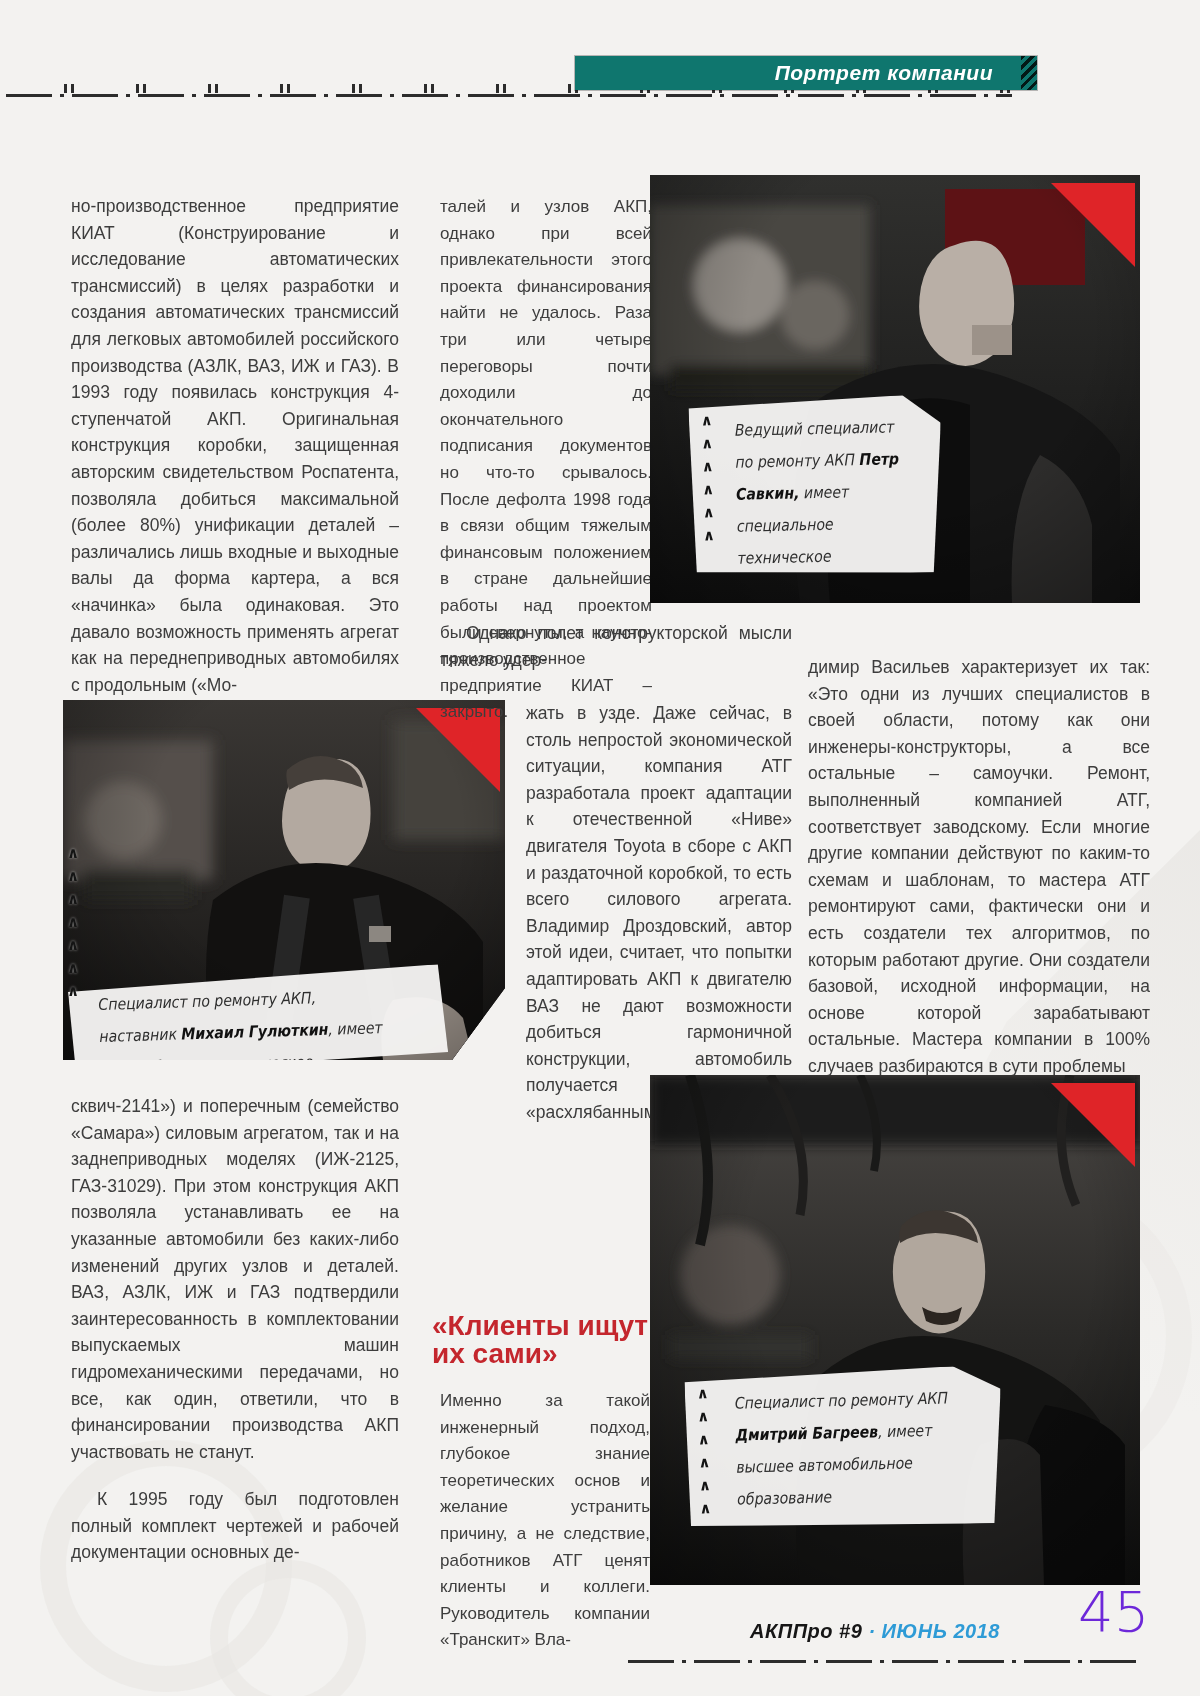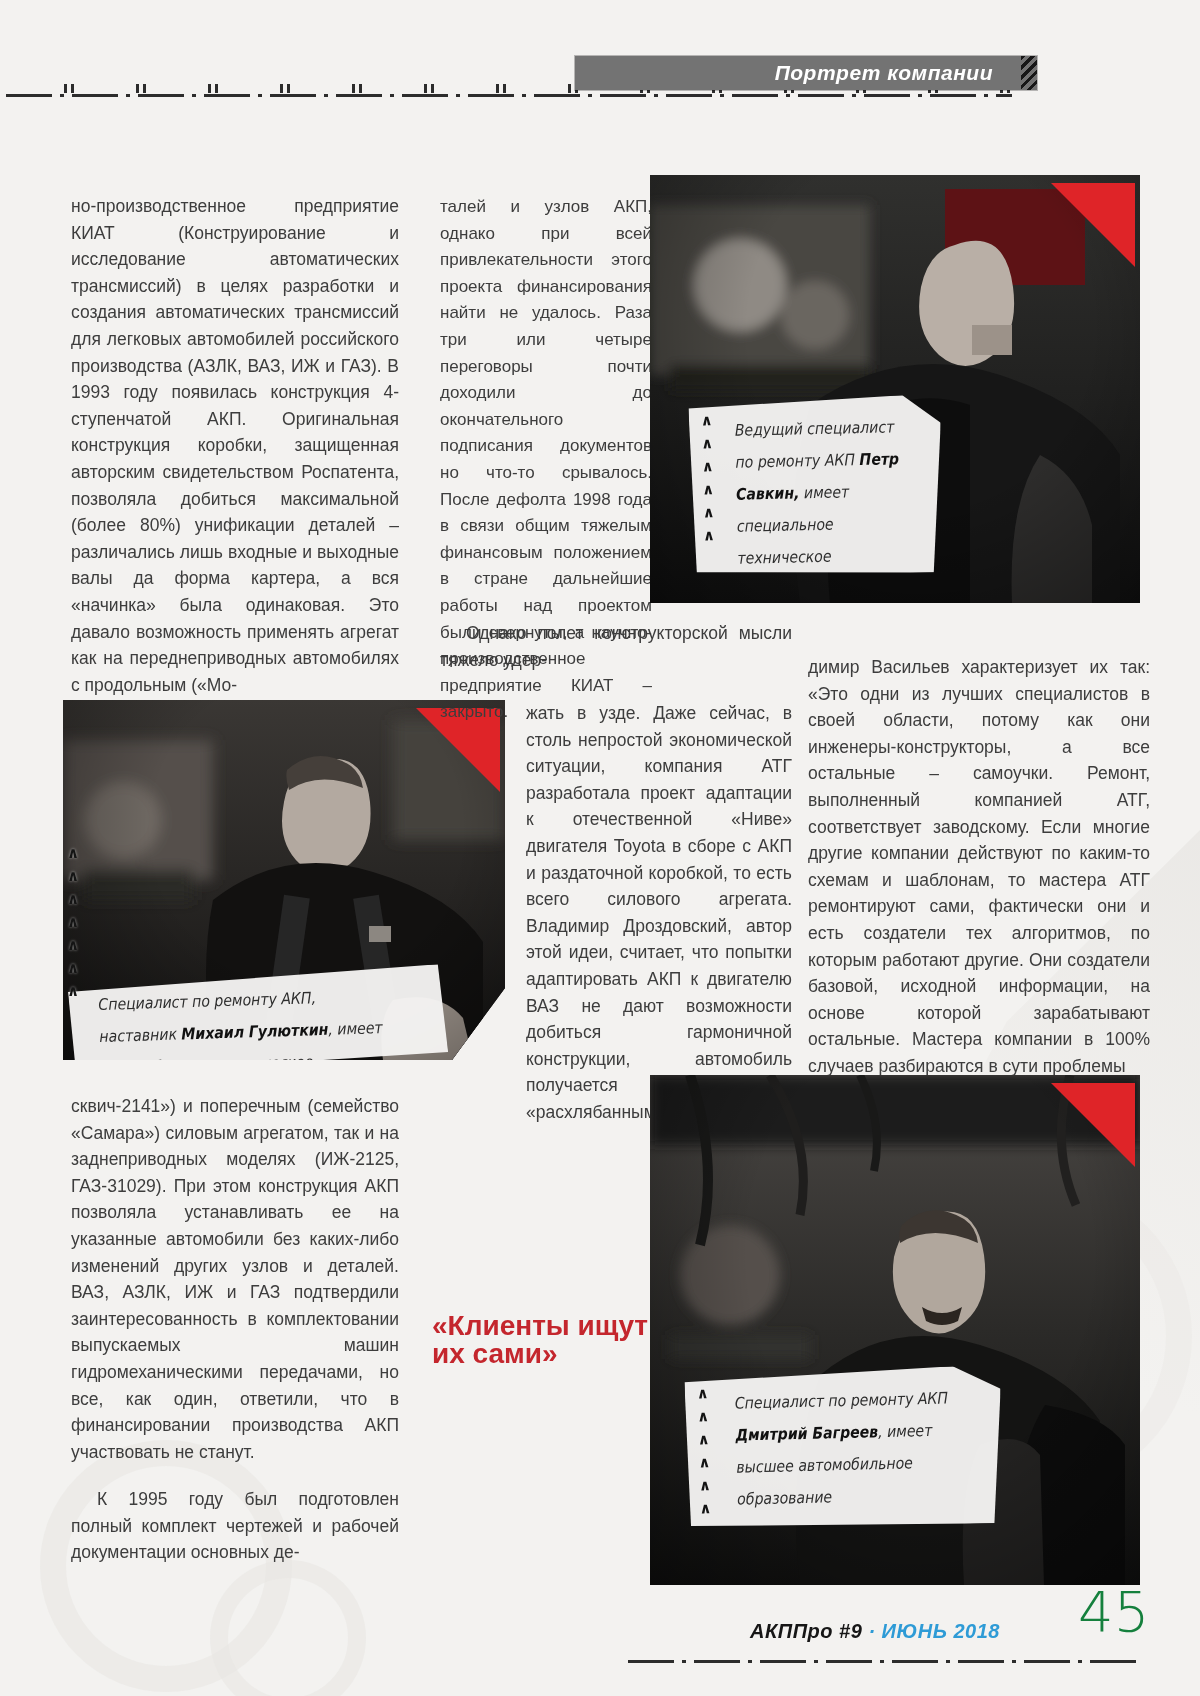--- a/index.html
+++ b/index.html
@@ -53,37 +53,37 @@
   .plate2{left:40px;top:222px;width:252px;height:178px;transform:rotate(-1.2deg);
     clip-path:polygon(0 5%,85% 0,100% 16%,96% 100%,2% 97%);padding:16px 10px 6px 46px;box-sizing:border-box;}
   .plate3{left:36px;top:294px;width:316px;height:158px;transform:rotate(-1.4deg);
     clip-path:polygon(0 6%,85% 0,100% 15%,97% 100%,1% 97%);padding:16px 10px 6px 50px;box-sizing:border-box;}
   .plate .chevrons{left:12px;top:10px;}
   .chevrons.free{left:4px;top:142px;}
   
   .footer-mag{position:absolute;left:600px;top:1620px;width:400px;text-align:right;
     font-size:20px;font-weight:bold;font-style:italic;color:#161616;letter-spacing:.5px;}
   .footer-page{position:absolute;left:1078px;top:1584px;font-size:56px;line-height:56px;
-    font-weight:200;color:#15803d;font-family:"DejaVu Sans",sans-serif;}
+    font-weight:200;color:#6d28d9;font-family:"DejaVu Sans",sans-serif;}
   .footer-rule{position:absolute;left:628px;top:1660px;width:512px;height:3px;
     background:repeating-linear-gradient(90deg,#2c2c2c 0 46px,transparent 46px 54px,#2c2c2c 54px 58px,transparent 58px 66px);}
 </style>
 </head>
 <body>
 
 <div class="page">
 
   <div class="wm-band"></div>
   <div class="wm-gear g1"></div>
   <div class="wm-gear g2"></div>
   <div class="wm-gear g3"></div>
 
   <div class="rule-ticks"></div>
   <div class="rule-line"></div>
-  <div class="banner" style="background:#737373">
+  <div class="banner" style="background:#0f766e">
     <span class="banner-label">Портрет компании</span>
   </div>
 
   <p class="txt" style="left:63px;top:185px;width:328px;height:512px;">но-производственное предприятие КИАТ (Конструирование и исследование автоматических трансмиссий) в целях разработки и создания автоматических трансмиссий для легковых автомобилей российского производства (АЗЛК, ВАЗ, ИЖ и ГАЗ). В 1993 году появилась конструкция 4-ступенчатой АКП. Оригинальная конструкция коробки, защищенная авторским свидетельством Роспатента, позволяла добиться максимальной (более 80%) унификации деталей – различались лишь входные и выходные валы да форма картера, а вся «начинка» была одинаковая. Это давало возможность применять агрегат как на переднеприводных автомобилях с продольным («Мо-</p>
 
   <div class="photo" style="left:63px;top:700px;width:442px;height:360px;clip-path:polygon(0 0,100% 0,100% 80%,88% 100%,0 100%);">
     <svg width="442" height="360" viewBox="0 0 442 360">
       <defs>
         <linearGradient id="bg1" x1="0" y1="0" x2="0" y2="1">
           <stop offset="0" stop-color="#3a3734"></stop>
@@ -126,20 +126,21 @@
     </div>
   </div>
 
   <p class="txt" style="left:63px;top:1085px;width:328px;height:360px;">сквич-2141») и поперечным (семейство «Самара») силовым агрегатом, так и на заднеприводных моделях (ИЖ-2125, ГАЗ-31029). При этом конструкция АКП позволяла устанавливать ее на указанные автомобили без каких-либо изменений других узлов и деталей. ВАЗ, АЗЛК, ИЖ и ГАЗ подтвердили заинтересованность в комплектовании выпускаемых машин гидромеханическими передачами, но все, как один, ответили, что в финансировании производства АКП участвовать не станут.</p>
   <p class="txt indent" style="left:63px;top:1478px;width:328px;height:90px;">К 1995 году был подготовлен полный комплект чертежей и рабочей документации основных де-</p>
 
   <p class="txt small" style="left:432px;top:186px;width:212px;height:428px;">талей и узлов АКП, однако при всей привлекательности этого проекта финансирования найти не удалось. Раза три или четыре переговоры почти доходили до окончательного подписания документов но что-то срывалось. После дефолта 1998 года в связи общим тяжелым финансовым положением в стране дальнейшие работы над проектом были свернуты, а научно-производственное предприятие КИАТ – закрыто.</p>
   <p class="txt indent" style="left:432px;top:612px;width:352px;height:56px;">Однако полет конструкторской мысли тяжело удер-</p>
   <p class="txt" style="left:518px;top:692px;width:266px;height:396px;">жать в узде. Даже сейчас, в столь непростой экономической ситуации, компания АТГ разработала проект адаптации к отечественной «Ниве» двигателя Toyota в сборе с АКП и раздаточной коробкой, то есть всего силового агрегата. Владимир Дроздовский, автор этой идеи, считает, что попытки адаптировать АКП к двигателю ВАЗ не дают возможности добиться гармоничной конструкции, автомобиль получается каким-то «расхлябанным». Уже по-</p>
   <h2 class="subhead" style="left:432px;top:1312px;width:220px;color:#c4262d;">«Клиенты ищут их сами»</h2>
+  <p class="txt small" style="left:432px;top:1380px;width:210px;height:272px;">Именно за такой инженерный подход, глубокое знание теоретических основ и желание устранить причину, а не следствие, работников АТГ ценят клиенты и коллеги. Руководитель компании «Транскит» Вла-</p>
 
   <div class="photo" style="left:650px;top:175px;width:490px;height:428px;">
     <svg width="490" height="428" viewBox="0 0 490 428">
       <defs>
         <linearGradient id="bg2" x1="0" y1="0" x2="0" y2="1">
           <stop offset="0" stop-color="#30302e"></stop>
             <stop offset="1" stop-color="#121212"></stop>
         </linearGradient>
         <filter id="soft2">
             <feGaussianBlur stdDeviation="6"></feGaussianBlur>

